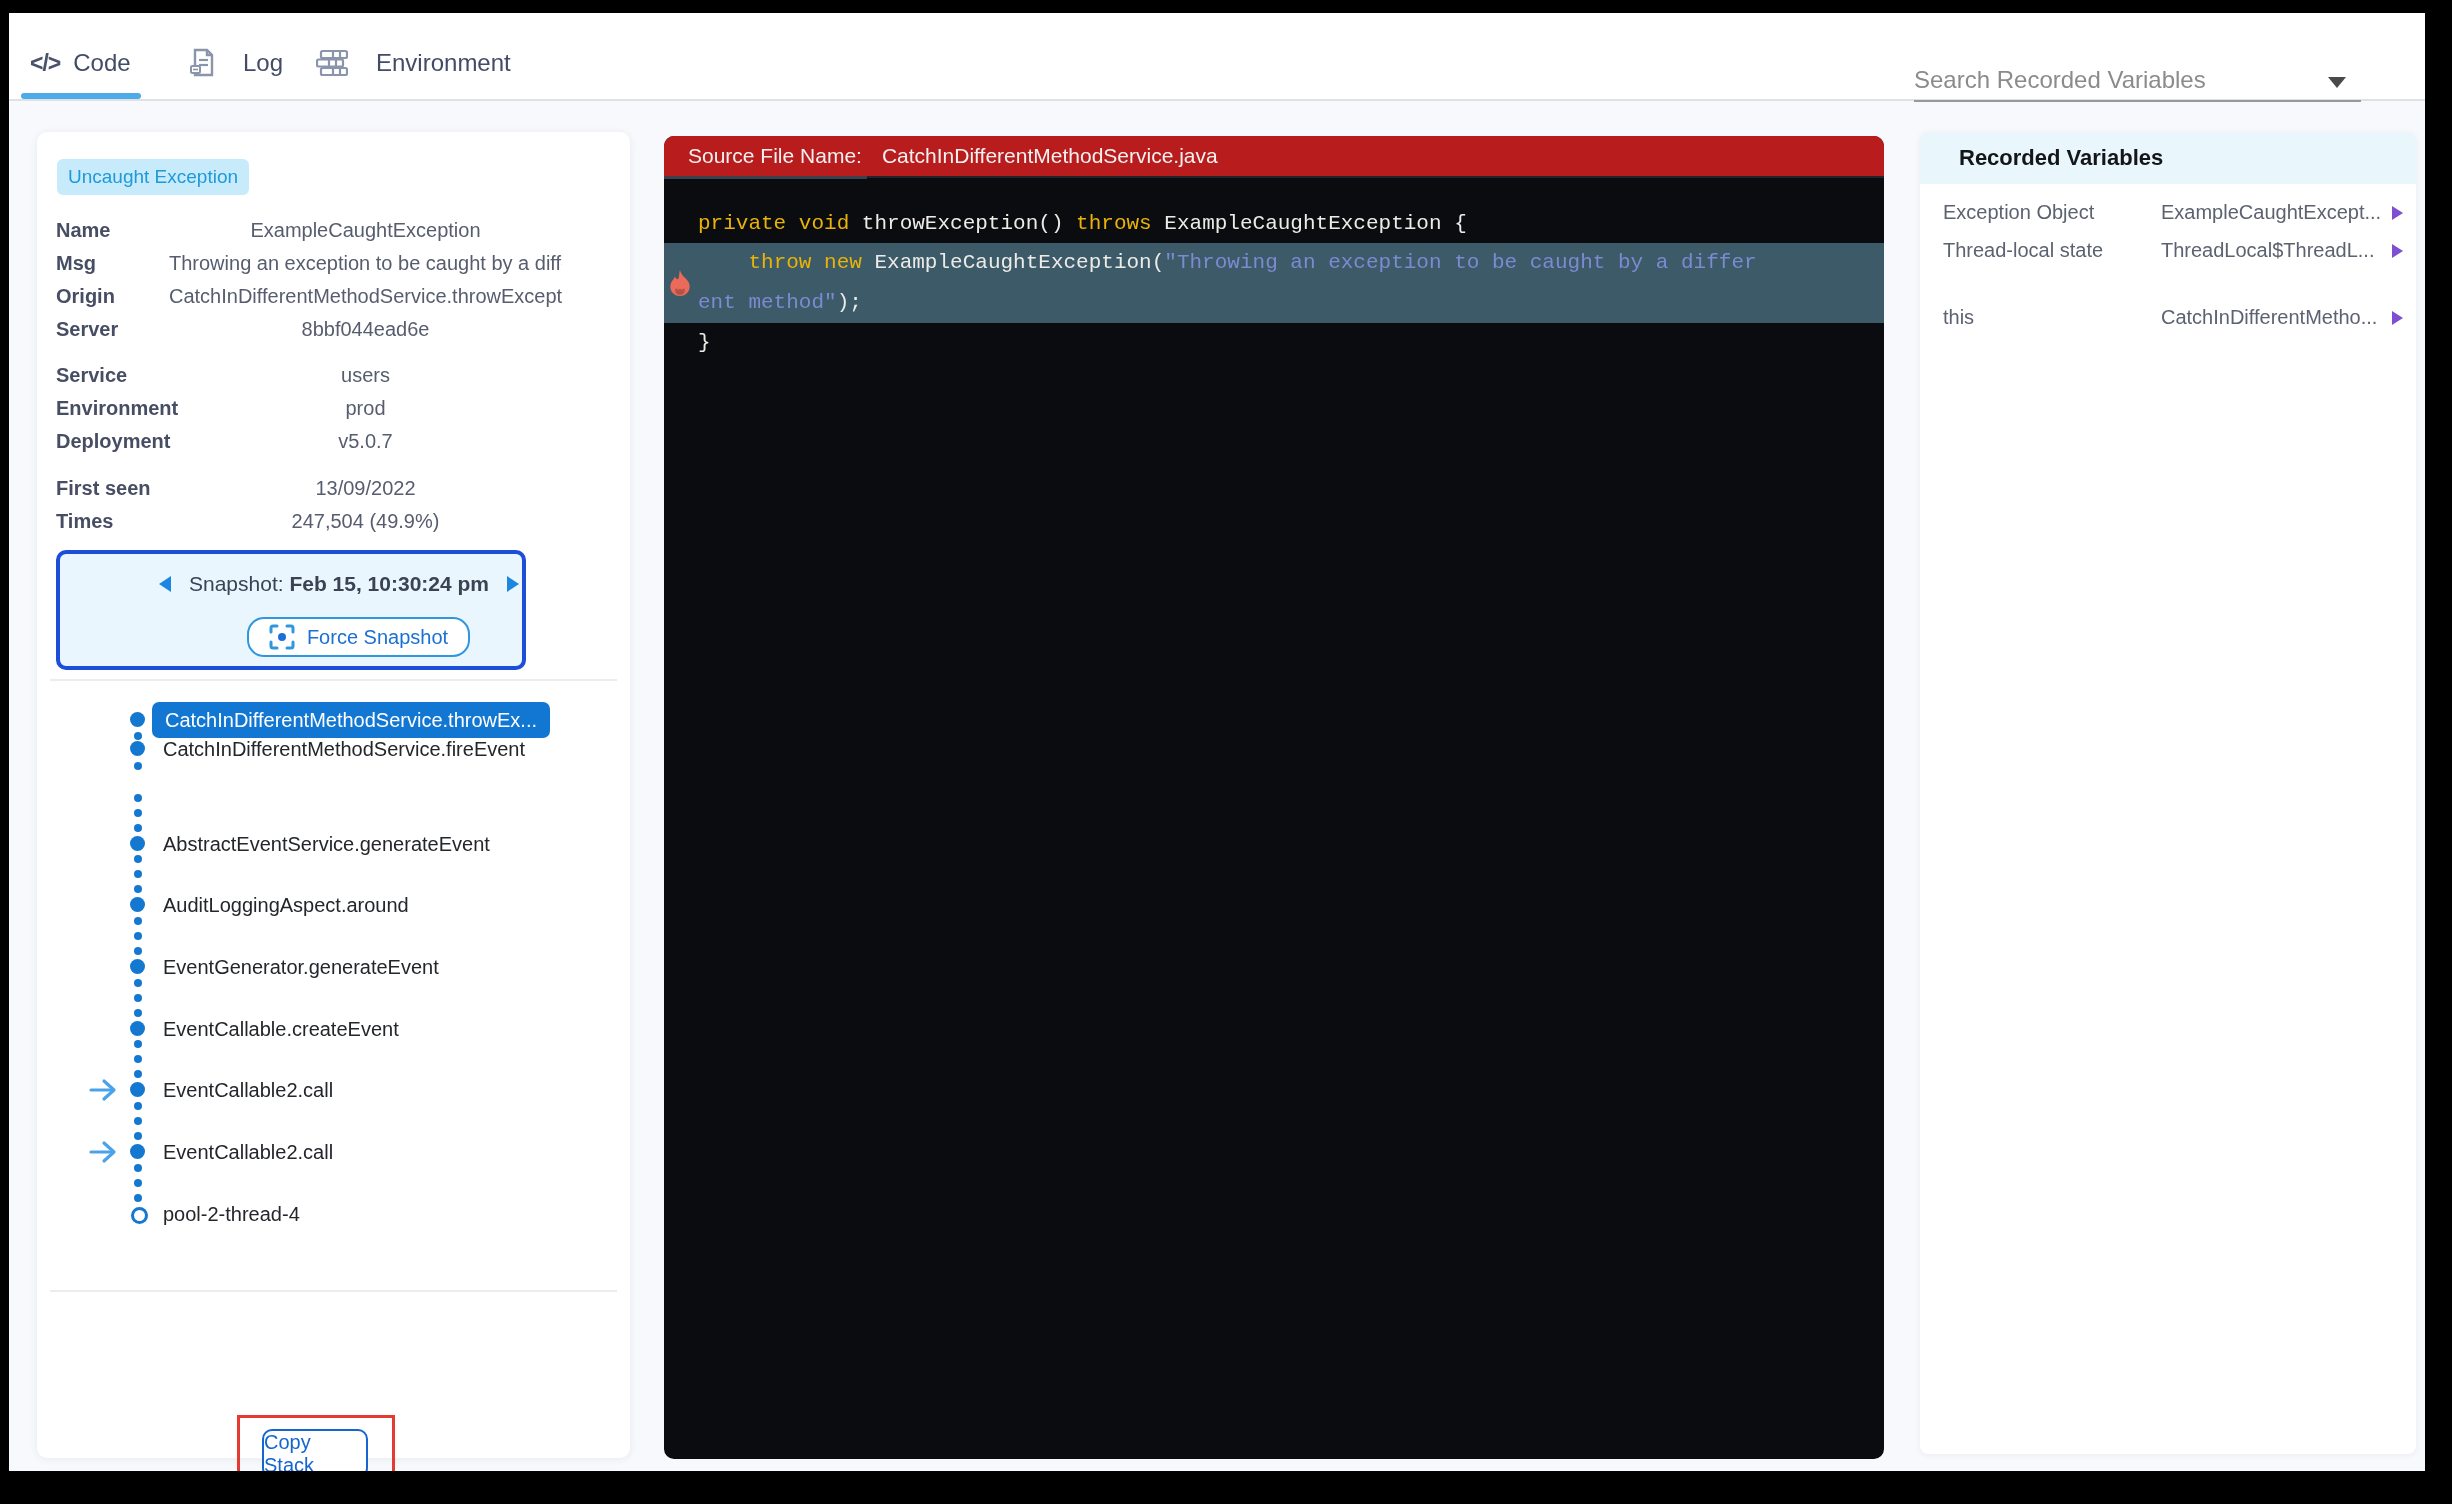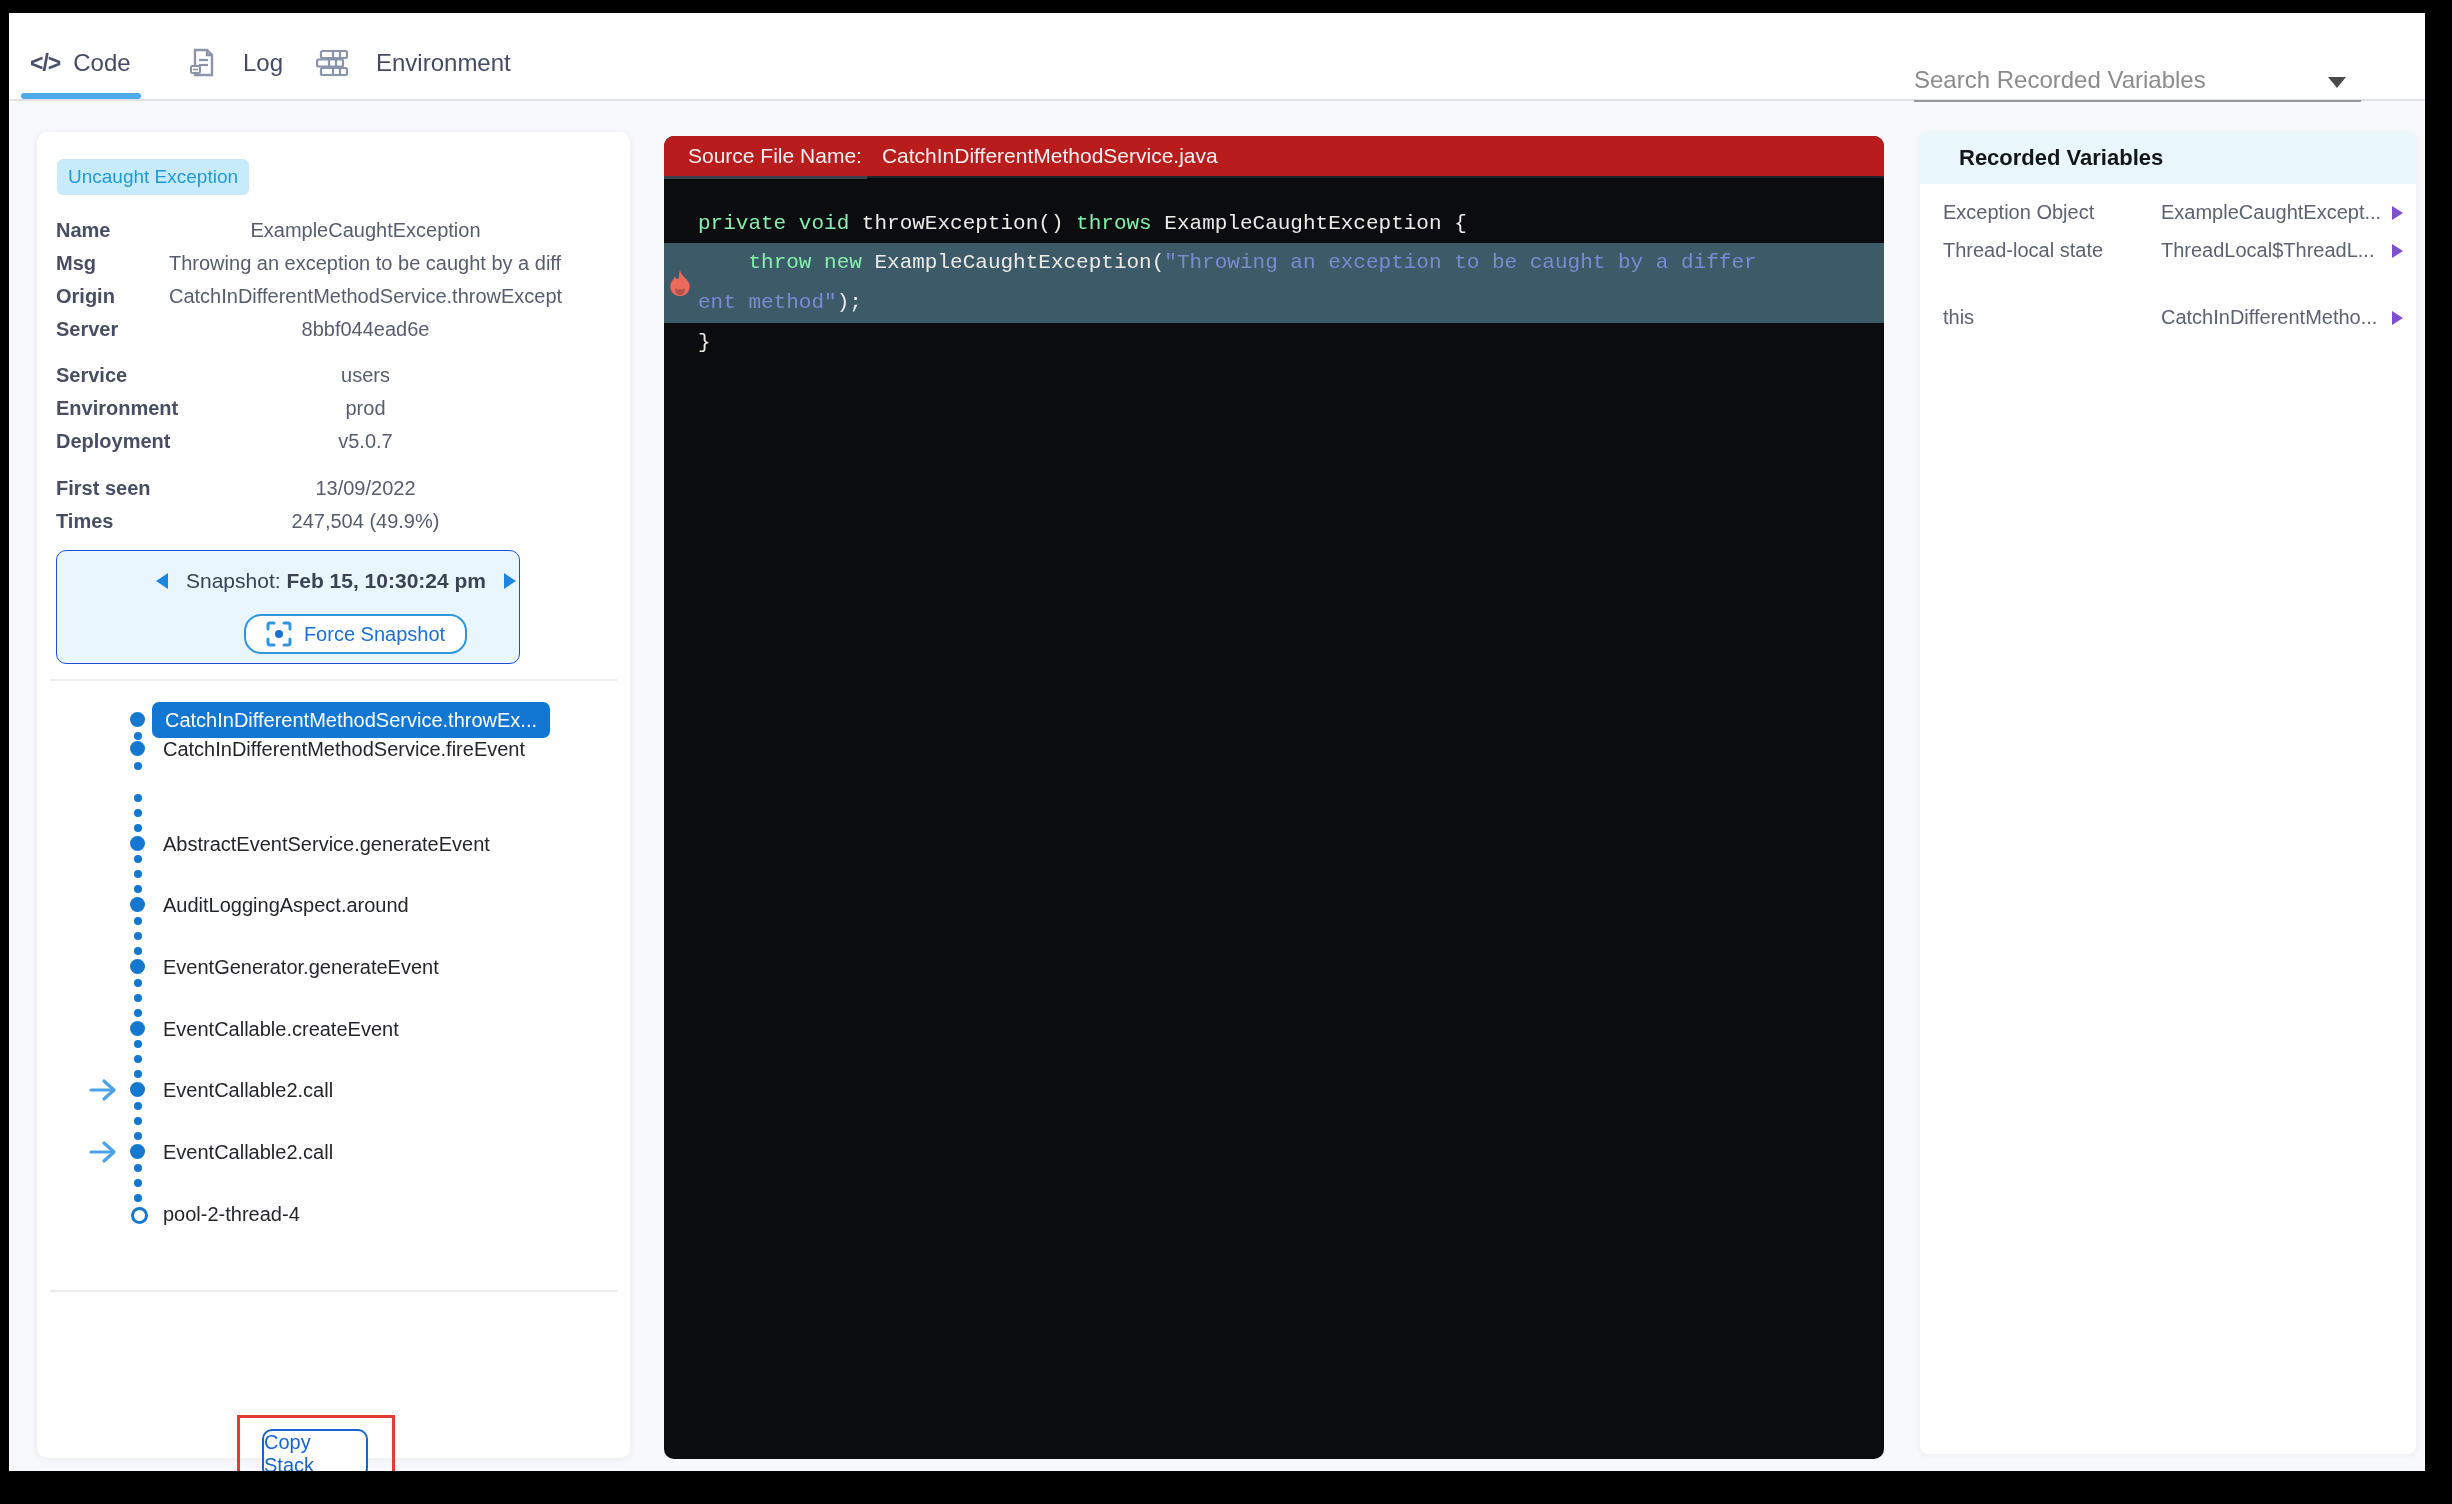--- a/index.html
+++ b/index.html
@@ -32,21 +32,21 @@
   
   #badge{position:absolute;left:20px;top:27px;background:#c7ebfb;color:#1f9ad7;font-size:19px;
          padding:7px 11px;border-radius:6px;}
   .fgroup{position:absolute;left:19px;width:557px;}
   .frow{height:33px;display:flex;align-items:center;}
   .f-label{width:113px;font-weight:bold;color:#474e63;font-size:20px;flex:none;}
   .f-value{color:#565d6e;font-size:20px;width:393px;white-space:nowrap;overflow:hidden;text-align:center;}
   #fgroup-1{top:82px;}#fgroup-2{top:227px;}#fgroup-3{top:340px;}
 
   #snapshot-box{position:absolute;left:19px;top:418px;width:462px;height:112px;background:#e9f6fd;
-      border:1px solid #1d4ed8;border-radius:10px;}
+      border:4px solid #1d4ed8;border-radius:10px;}
   #snapshot-row{position:absolute;left:0;top:18px;width:100%;display:flex;align-items:center;justify-content:center;
       transform:translateX(48px);gap:16px;font-size:21px;color:#3b4254;}
   #snapshot-row b{font-weight:bold;}
   .snap-arrow{cursor:pointer;display:flex;align-items:center;}
   #force-btn{position:absolute;left:187px;top:63px;width:219px;height:36px;background:#fff;border:2px solid #3097df;
       border-radius:17px;display:flex;align-items:center;justify-content:center;gap:12px;cursor:pointer;}
   #force-btn span{color:#1a70d4;font-size:20px;}
 
   .divider{position:absolute;left:13px;width:567px;height:2px;background:#ececf0;}
   #divider-1{top:547px;}
@@ -70,21 +70,21 @@
 
   
   #editor{position:absolute;left:655px;top:123px;width:1220px;height:1323px;background:#0a0c10;border-radius:10px;overflow:hidden;}
   #editor-header{position:absolute;left:0;top:0;width:100%;height:40px;background:#b91c1c;border-bottom:2px solid #20242c;}
   #editor-header .hdr-text{position:absolute;left:24px;top:0;height:40px;display:flex;align-items:center;gap:20px;
       color:#f2f2f2;font-size:21px;white-space:nowrap;}
   #hdr-accent{position:absolute;left:0;top:40px;width:203px;height:3px;background:#3b404c;}
   .code-line{position:absolute;left:0;width:100%;height:40px;padding-left:34px;box-sizing:border-box;
       font-family:"Liberation Mono",monospace;font-size:21px;line-height:40px;white-space:pre;color:#edebe7;}
   .code-line.hl{background:#3d5a69;}
-  .tk-kw{color:#86efac;}
+  .tk-kw{color:#eab308;}
   .tk-str{color:#7c8ad1;}
   .tk-pl{color:#edebe7;}
   #fire{position:absolute;left:2px;top:133px;}
 
   
   #rv-header{position:absolute;left:0;top:0;width:100%;height:52px;background:#e9f7fc;border-radius:8px 8px 0 0;
       display:flex;align-items:center;}
   #rv-title{margin-left:39px;font-size:22px;font-weight:bold;color:#141619;}
   .rv-row{position:absolute;left:0;width:100%;height:53px;display:flex;align-items:center;cursor:default;}
   .rv-name{position:absolute;left:23px;font-size:20px;color:#5c6270;}

